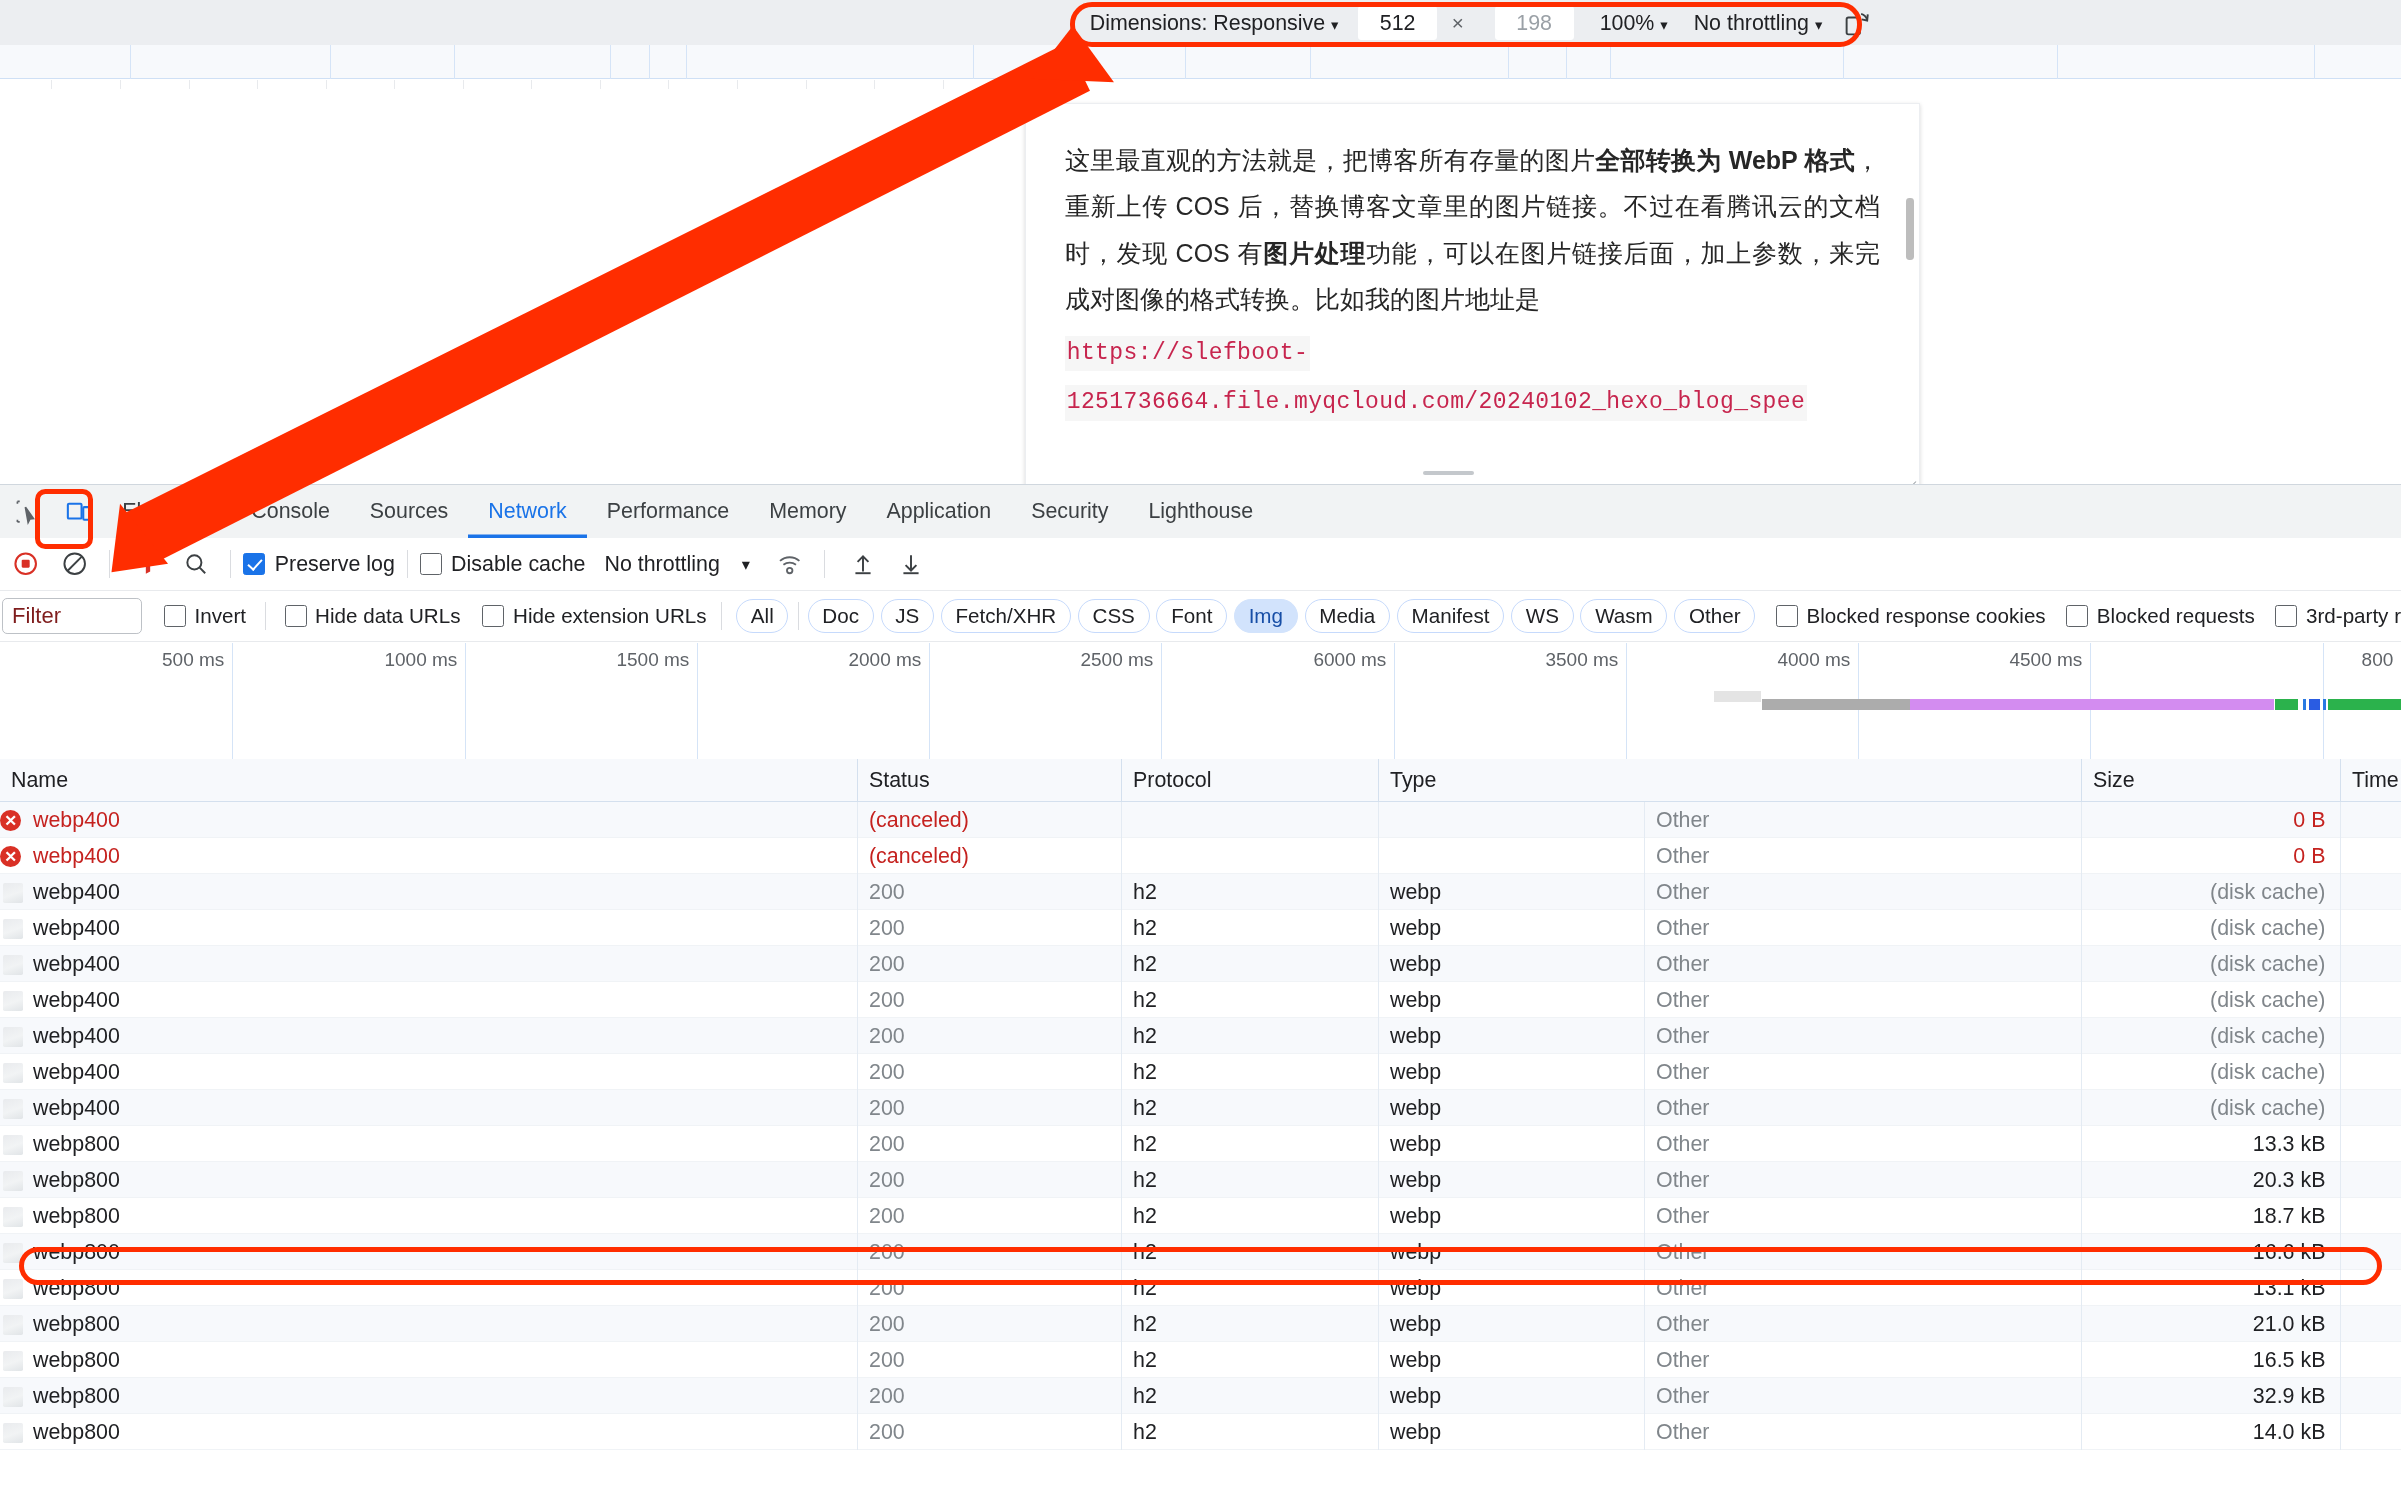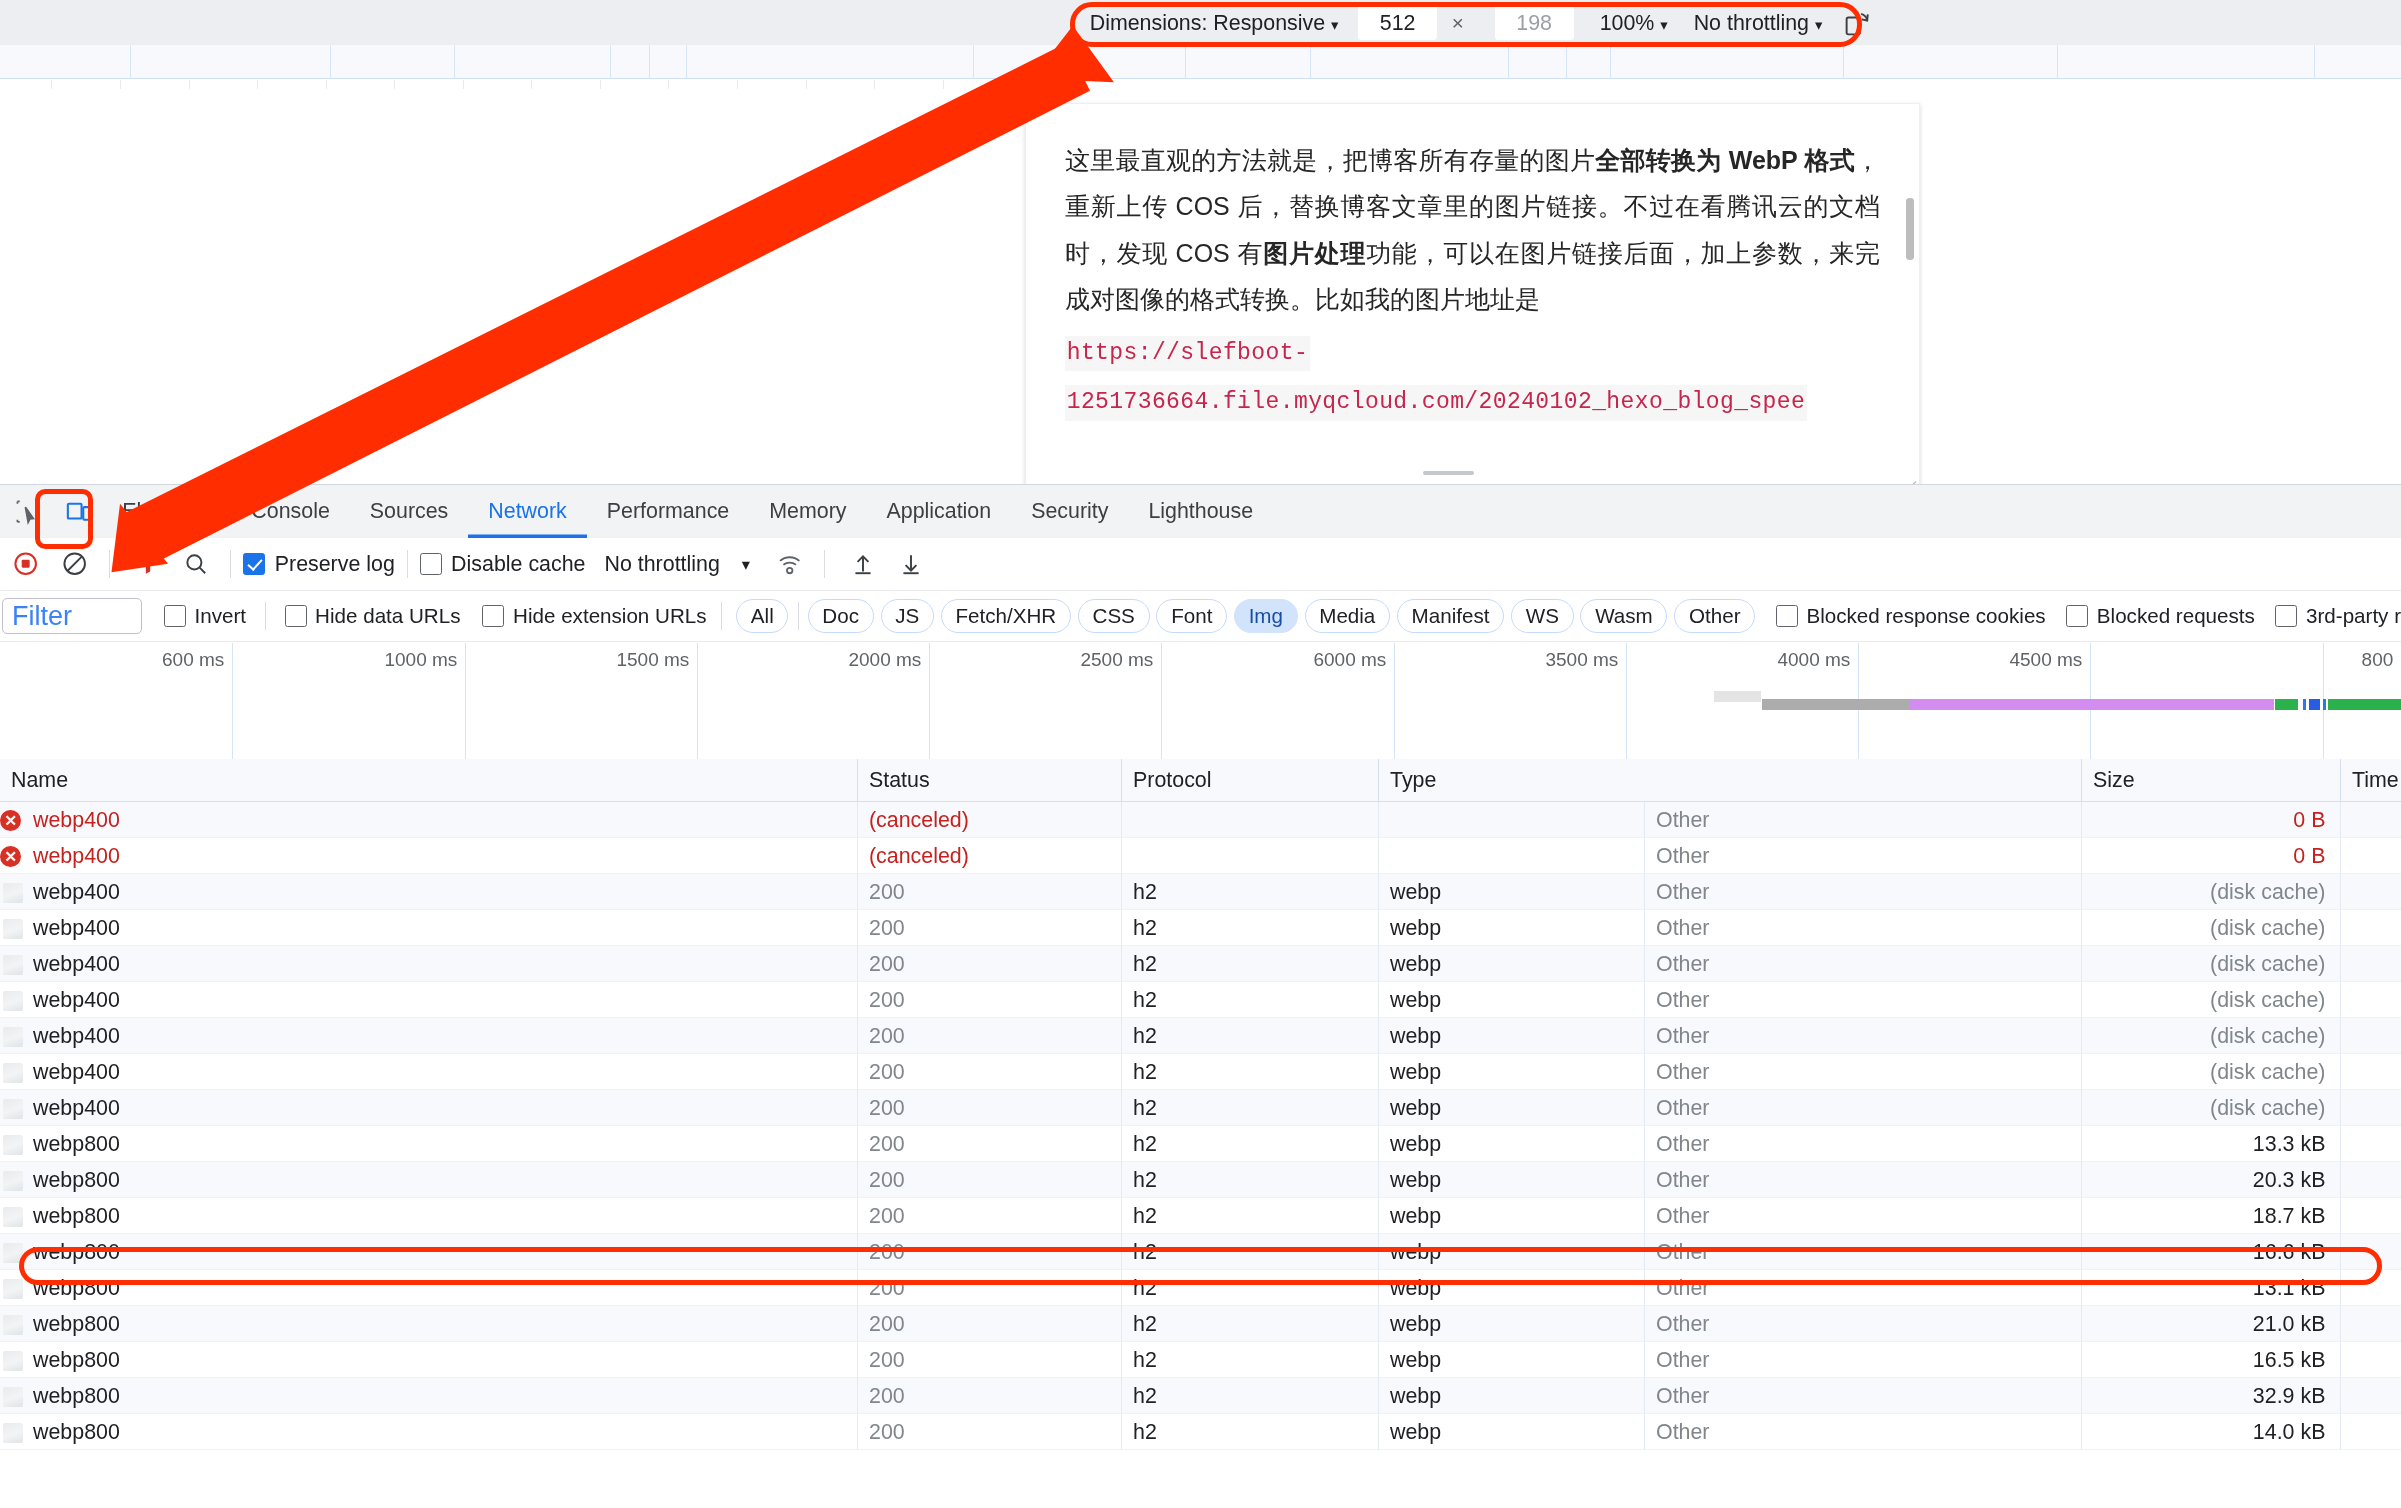--- a/index.html
+++ b/index.html
@@ -144,21 +144,21 @@
   
   .dt-filterbar {
     position: absolute; left: 0; top: 106px; width: 2401px; height: 51px;
     background: #ffffff;
     display: flex; align-items: center;
     border-bottom: 0.9px solid #e8eaed;
   }
   .filter-input {
     width: 266px; height: 36px; margin-left: 1.7px;
     border: 0.9px solid #bdc1c6; border-radius: 5.1px;
-    background: #fff; font-size: 27px; color: #3b82f6;
+    background: #fff; font-size: 22px; color: #7f1d1d;
     padding: 0 9.4px; display: flex; align-items: center;
     font-family: "Liberation Sans", sans-serif;
   }
   .fb-check { display: flex; align-items: center; gap: 8.6px; font-size: 20.6px; color: #202124; white-space: nowrap; }
   .fb-sep { width: 0.9px; height: 27.4px; background: #dadce0; }
   .type-pill {
     height: 34px; padding: 0 13.7px; border: 0.9px solid #c6dafc; border-radius: 17px;
     display: flex; align-items: center; justify-content: center;
     font-size: 20.6px; color: #202124; background: #fff; white-space: nowrap;
   }
@@ -491,21 +491,21 @@
       <div class="ov-vline" style="left:697px"></div>
       <div class="ov-vline" style="left:929px"></div>
       <div class="ov-vline" style="left:1161px"></div>
       <div class="ov-vline" style="left:1394px"></div>
       <div class="ov-vline" style="left:1626px"></div>
       <div class="ov-vline" style="left:1858px"></div>
       <div class="ov-vline" style="left:2090px"></div>
       <div class="ov-vline" style="left:2323px"></div>
 
       <div class="ov-ruler">
-        <div class="ov-tick-label" style="left:232px">600 ms</div>
+        <div class="ov-tick-label" style="left:232px">500 ms</div>
         <div class="ov-tick-label" style="left:465px">1000 ms</div>
         <div class="ov-tick-label" style="left:697px">1500 ms</div>
         <div class="ov-tick-label" style="left:929px">2000 ms</div>
         <div class="ov-tick-label" style="left:1161px">2500 ms</div>
         <div class="ov-tick-label" style="left:1394px">6000 ms</div>
         <div class="ov-tick-label" style="left:1626px">3500 ms</div>
         <div class="ov-tick-label" style="left:1858px">4000 ms</div>
         <div class="ov-tick-label" style="left:2090px">4500 ms</div>
         <div class="ov-tick-label" style="left:2401px">800</div>
       </div>

